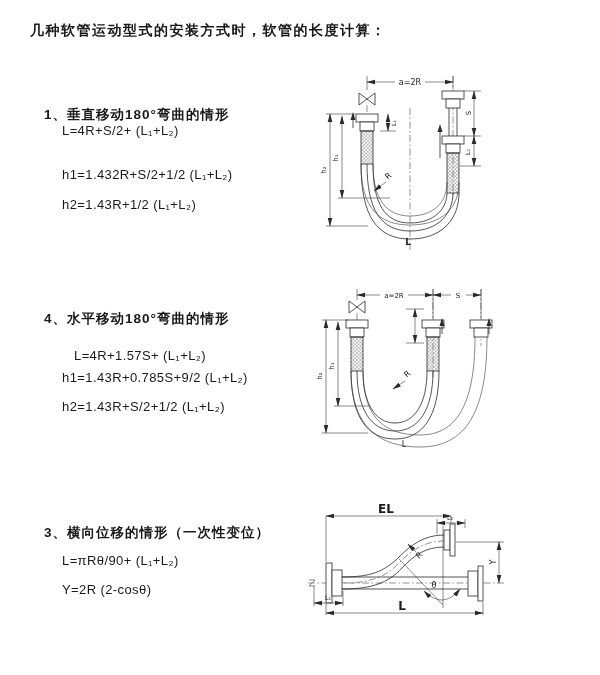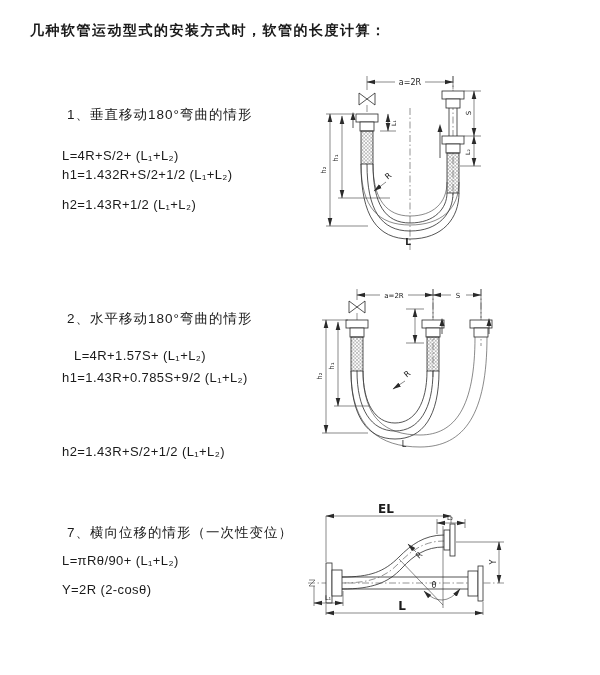--- a/index.html
+++ b/index.html
@@ -1,45 +1,45 @@
 <!DOCTYPE html>
 <html><head>
 <meta charset="utf-8">
 <style>
   html,body{margin:0;padding:0;background:#fff;}
   .page{position:relative;width:600px;height:675px;background:#ffffff;overflow:hidden;
         font-family:"Liberation Sans",sans-serif;color:#1a1a1a;padding-left:44px;}
   .title{position:absolute;left:30px;top:22px;font-size:14px;font-weight:bold;letter-spacing:1.5px;}
-  .sec-heading{position:absolute;font-size:13.5px;font-weight:normal;letter-spacing:1px;margin-left:23px;}
+  .sec-heading{position:absolute;font-size:13.5px;font-weight:bold;letter-spacing:1px;}
   .formula{position:absolute;font-size:13px;letter-spacing:.4px;}
   svg{position:absolute;}
   svg text{fill:#1c1c1c;font-family:"DejaVu Sans",sans-serif;}
   .ln{stroke:#2a2a2a;stroke-width:.8;fill:none;}
   .thin{stroke:#3a3a3a;stroke-width:.6;fill:none;}
   .cl{stroke:#4a4a4a;stroke-width:.6;fill:none;stroke-dasharray:7 2.5 1.5 2.5;}
   .fit{stroke:#2a2a2a;stroke-width:.8;fill:#ffffff;}
 </style>
 </head>
 <body>
 
 <div class="page">
 
   <div class="title">几种软管运动型式的安装方式时，软管的长度计算：</div>
 
   <div class="sec-heading" style="left:44px;top:106px;">1、垂直移动180°弯曲的情形</div>
-  <div class="formula" style="left:62px;top:148px;">L=4R+S/2+ (L₁+L₂)</div>
+  <div class="formula" style="left:62px;top:123px;">L=4R+S/2+ (L₁+L₂)</div>
   <div class="formula" style="left:62px;top:167px;">h1=1.432R+S/2+1/2 (L₁+L₂)</div>
   <div class="formula" style="left:62px;top:197px;">h2=1.43R+1/2 (L₁+L₂)</div>
 
-  <div class="sec-heading" style="left:44px;top:310px;">2、水平移动180°弯曲的情形</div>
+  <div class="sec-heading" style="left:44px;top:310px;">4、水平移动180°弯曲的情形</div>
   <div class="formula" style="left:62px;top:348px;margin-left:12px;">L=4R+1.57S+ (L₁+L₂)</div>
   <div class="formula" style="left:62px;top:370px;">h1=1.43R+0.785S+9/2 (L₁+L₂)</div>
-  <div class="formula" style="left:62px;top:399px;margin-top:45px;">h2=1.43R+S/2+1/2 (L₁+L₂)</div>
-
-  <div class="sec-heading" style="left:44px;top:524px;">7、横向位移的情形（一次性变位）</div>
+  <div class="formula" style="left:62px;top:399px;">h2=1.43R+S/2+1/2 (L₁+L₂)</div>
+
+  <div class="sec-heading" style="left:44px;top:524px;">3、横向位移的情形（一次性变位）</div>
   <div class="formula" style="left:62px;top:553px;">L=πRθ/90+ (L₁+L₂)</div>
   <div class="formula" style="left:62px;top:582px;">Y=2R (2-cosθ)</div>
 
   <svg style="left:310px;top:66px;" width="290" height="195" viewBox="0 0 290 195">
     <defs>
       <marker id="a1" markerWidth="9" markerHeight="6" refX="8" refY="3" orient="auto-start-reverse" markerUnits="userSpaceOnUse">
         <path d="M0,0.7 L8.5,3 L0,5.3 Z" fill="#2a2a2a"></path>
       </marker>
       <pattern id="b1" width="3.5" height="3.5" patternUnits="userSpaceOnUse">
         <path d="M0,3.5 L3.5,0 M0,0 L3.5,3.5" stroke="#777" stroke-width="0.45"></path>

